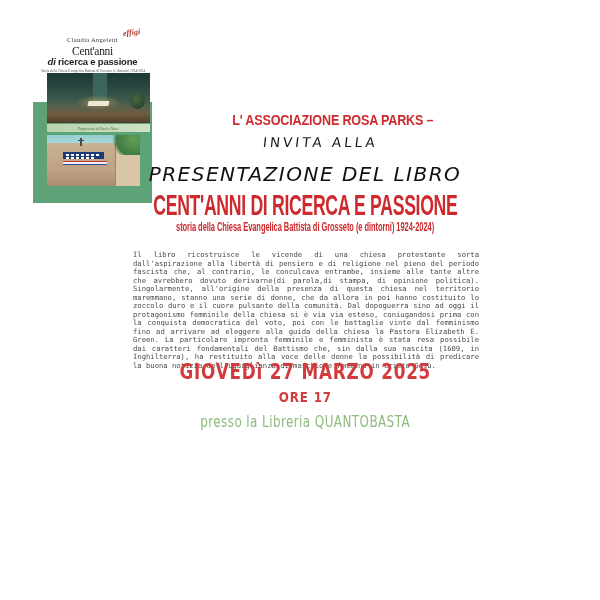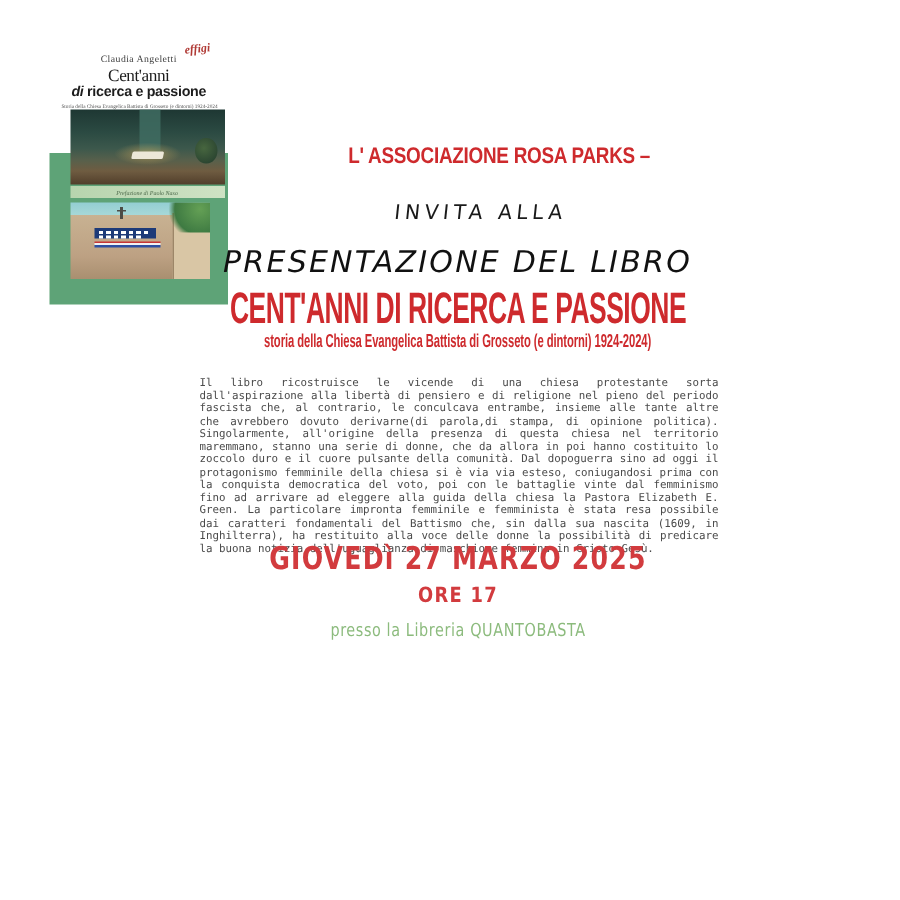--- a/index.html
+++ b/index.html
@@ -44,21 +44,21 @@
   .pb-stripes{position:absolute;left:17%;top:51%;width:48%;height:8%;
       background:linear-gradient(180deg,#c73535 33%,#f2f2f2 33% 66%,#2c4fa3 66%);}
   .pb-foliage{position:absolute;right:-6%;top:-8%;width:38%;height:48%;
       background:radial-gradient(circle at 65% 35%,#64a055,#3e7a42 60%,rgba(62,122,66,0) 75%);}
   .pb-cross{position:absolute;left:35%;top:5%;width:2px;height:8px;background:#4c4c46;}
   .pb-cross:after{content:"";position:absolute;left:-2px;top:2px;width:6px;height:1.5px;background:#4c4c46;}
 
   
   .line{position:absolute;text-align:center;}
   .squeeze{display:inline-block;white-space:nowrap;transform-origin:center;}
-  .assoc{left:188px;top:95px;width:290px;line-height:17px;color:var(--heading_red);
+  .assoc{left:188px;top:112px;width:290px;line-height:17px;color:var(--heading_red);
       font-weight:bold;font-size:14px;}
   .assoc .squeeze{transform:scaleX(.9) scaleY(1.08);letter-spacing:-.2px;}
   .invita{left:170px;top:134px;width:300px;font-family:"DejaVu Sans",sans-serif;
       font-size:13.5px;color:#1a1a1a;letter-spacing:3px;}
   .invita .squeeze{transform:skewX(-6deg);}
   .presentazione{left:60px;top:162px;width:490px;font-family:"DejaVu Sans",sans-serif;
       font-style:italic;font-size:20px;color:#111;letter-spacing:1.5px;}
   .big-title{left:60px;top:190px;width:490px;color:var(--heading_red);font-weight:bold;font-size:28px;}
   .big-title .squeeze{transform:scaleX(.63) scaleY(1.05);letter-spacing:-.5px;}
   .red-sub{left:60px;top:220px;width:490px;color:var(--heading_red);font-weight:bold;font-size:12.5px;}
@@ -68,21 +68,21 @@
   .body-text{position:absolute;left:133px;top:251px;width:346px;
       font-family:"DejaVu Sans Mono","Liberation Mono",monospace;font-size:7.2px;
       line-height:8.5px;text-align:justify;color:var(--body_gray);}
 
   
   .comic{font-family:"DejaVu Sans",sans-serif;text-align:center;}
   .date-line{left:60px;top:360px;width:490px;font-size:21px;font-weight:bold;color:var(--comic_red);letter-spacing:1px;}
   .date-line .squeeze{transform:scaleX(.8);}
   .time-line{left:60px;top:389px;width:490px;font-size:14px;font-weight:bold;color:var(--comic_red);letter-spacing:1px;}
   .time-line .squeeze{transform:scaleX(.85);}
-  .venue-line{left:60px;top:413px;width:490px;font-size:12px;color:var(--soft_green);letter-spacing:.5px;}
+  .venue-line{left:60px;top:413px;width:490px;font-size:15px;color:var(--soft_green);letter-spacing:.5px;}
   .venue-line .squeeze{transform:scaleX(.8);}
   .address-line{left:60px;top:436px;width:490px;font-size:13px;font-weight:bold;color:#111;}
   .address-line .squeeze{transform:scaleX(.71);}
   .address-line .und{text-decoration:underline;text-underline-offset:2px;}
   .speaker1{left:60px;top:458px;width:490px;font-size:15px;color:var(--comic_red);}
   .speaker1 .squeeze{transform:scaleX(.8);}
   .speaker2{left:60px;top:483px;width:490px;font-size:15px;color:var(--comic_red);}
   .speaker2 .squeeze{transform:scaleX(.8);}
   .bold{font-weight:bold;}
 </style>

